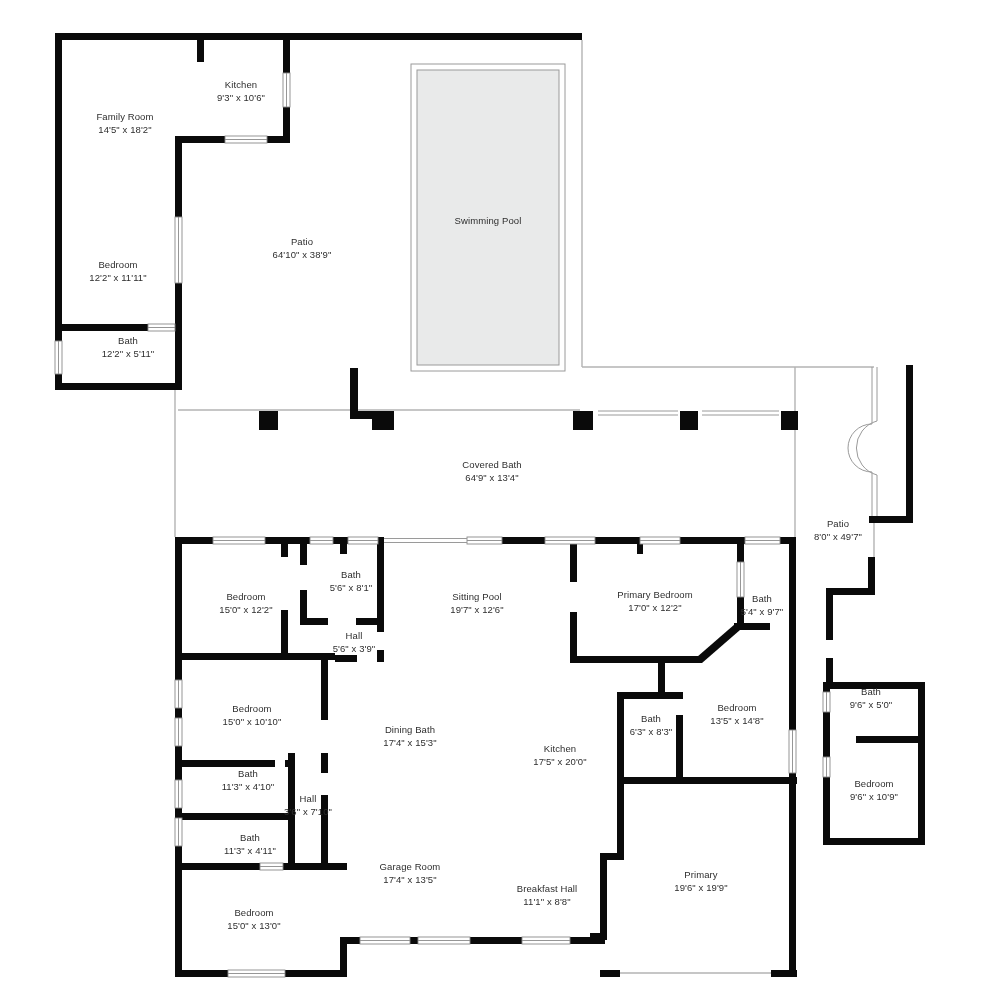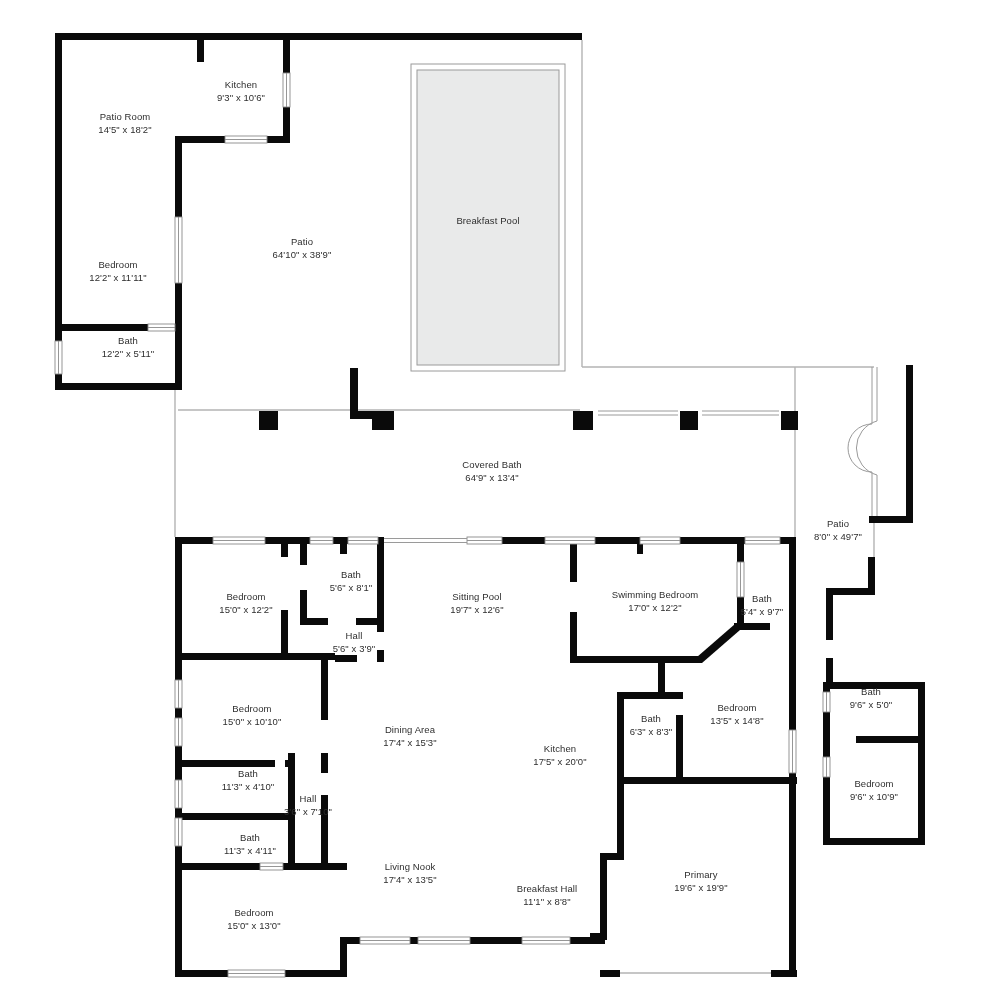--- a/index.html
+++ b/index.html
@@ -226,37 +226,37 @@
       <rect class="winr" x="789" y="730" width="7" height="43"></rect>
         <line class="winl" x1="792.5" y1="730" x2="792.5" y2="773"></line>
     </g>
   </svg>
 
   <div class="lbl" style="left:241px;top:92px">
       <div class="nm">Kitchen</div>
       <div class="dm">9'3" x 10'6"</div>
     </div>
   <div class="lbl" style="left:125px;top:124px">
-      <div class="nm">Patio Room</div>
+      <div class="nm">Family Room</div>
       <div class="dm">14'5" x 18'2"</div>
     </div>
   <div class="lbl" style="left:118px;top:272px">
       <div class="nm">Bedroom</div>
       <div class="dm">12'2" x 11'11"</div>
     </div>
   <div class="lbl" style="left:128px;top:348px">
       <div class="nm">Bath</div>
       <div class="dm">12'2" x 5'11"</div>
     </div>
   <div class="lbl" style="left:302px;top:249px">
       <div class="nm">Patio</div>
       <div class="dm">64'10" x 38'9"</div>
     </div>
   <div class="lbl" style="left:488px;top:221px">
-      <div class="nm">Breakfast Pool</div>
+      <div class="nm">Swimming Pool</div>
     </div>
   <div class="lbl" style="left:492px;top:472px">
       <div class="nm">Covered Bath</div>
       <div class="dm">64'9" x 13'4"</div>
     </div>
   <div class="lbl" style="left:838px;top:531px">
       <div class="nm">Patio</div>
       <div class="dm">8'0" x 49'7"</div>
     </div>
   <div class="lbl" style="left:246px;top:604px">
@@ -269,21 +269,21 @@
     </div>
   <div class="lbl" style="left:354px;top:643px">
       <div class="nm">Hall</div>
       <div class="dm">5'6" x 3'9"</div>
     </div>
   <div class="lbl" style="left:477px;top:604px">
       <div class="nm">Sitting Pool</div>
       <div class="dm">19'7" x 12'6"</div>
     </div>
   <div class="lbl" style="left:655px;top:602px">
-      <div class="nm">Swimming Bedroom</div>
+      <div class="nm">Primary Bedroom</div>
       <div class="dm">17'0" x 12'2"</div>
     </div>
   <div class="lbl" style="left:762px;top:606px">
       <div class="nm">Bath</div>
       <div class="dm">5'4" x 9'7"</div>
     </div>
   <div class="lbl" style="left:252px;top:716px">
       <div class="nm">Bedroom</div>
       <div class="dm">15'0" x 10'10"</div>
     </div>
@@ -297,29 +297,29 @@
     </div>
   <div class="lbl" style="left:250px;top:845px">
       <div class="nm">Bath</div>
       <div class="dm">11'3" x 4'11"</div>
     </div>
   <div class="lbl" style="left:254px;top:920px">
       <div class="nm">Bedroom</div>
       <div class="dm">15'0" x 13'0"</div>
     </div>
   <div class="lbl" style="left:410px;top:737px">
-      <div class="nm">Dining Area</div>
+      <div class="nm">Dining Bath</div>
       <div class="dm">17'4" x 15'3"</div>
     </div>
   <div class="lbl" style="left:560px;top:756px">
       <div class="nm">Kitchen</div>
       <div class="dm">17'5" x 20'0"</div>
     </div>
   <div class="lbl" style="left:410px;top:874px">
-      <div class="nm">Living Nook</div>
+      <div class="nm">Garage Room</div>
       <div class="dm">17'4" x 13'5"</div>
     </div>
   <div class="lbl" style="left:547px;top:896px">
       <div class="nm">Breakfast Hall</div>
       <div class="dm">11'1" x 8'8"</div>
     </div>
   <div class="lbl" style="left:651px;top:726px">
       <div class="nm">Bath</div>
       <div class="dm">6'3" x 8'3"</div>
     </div>

